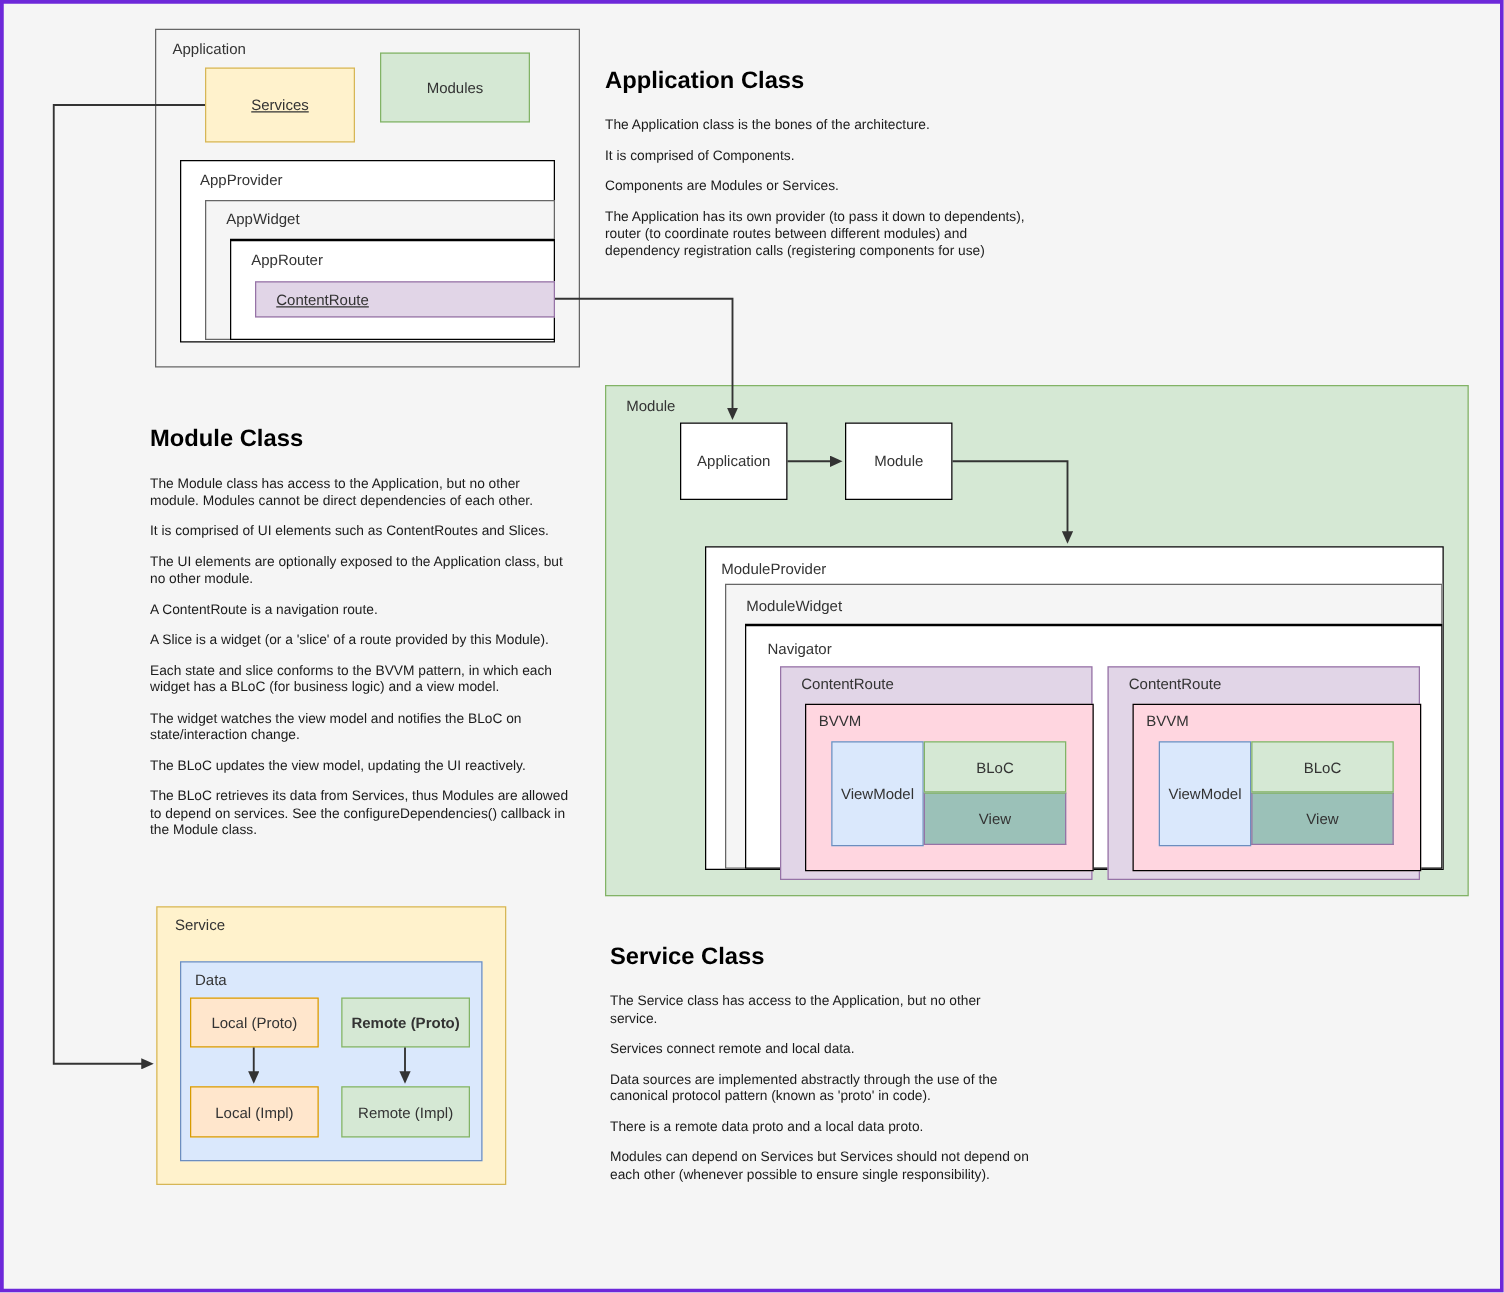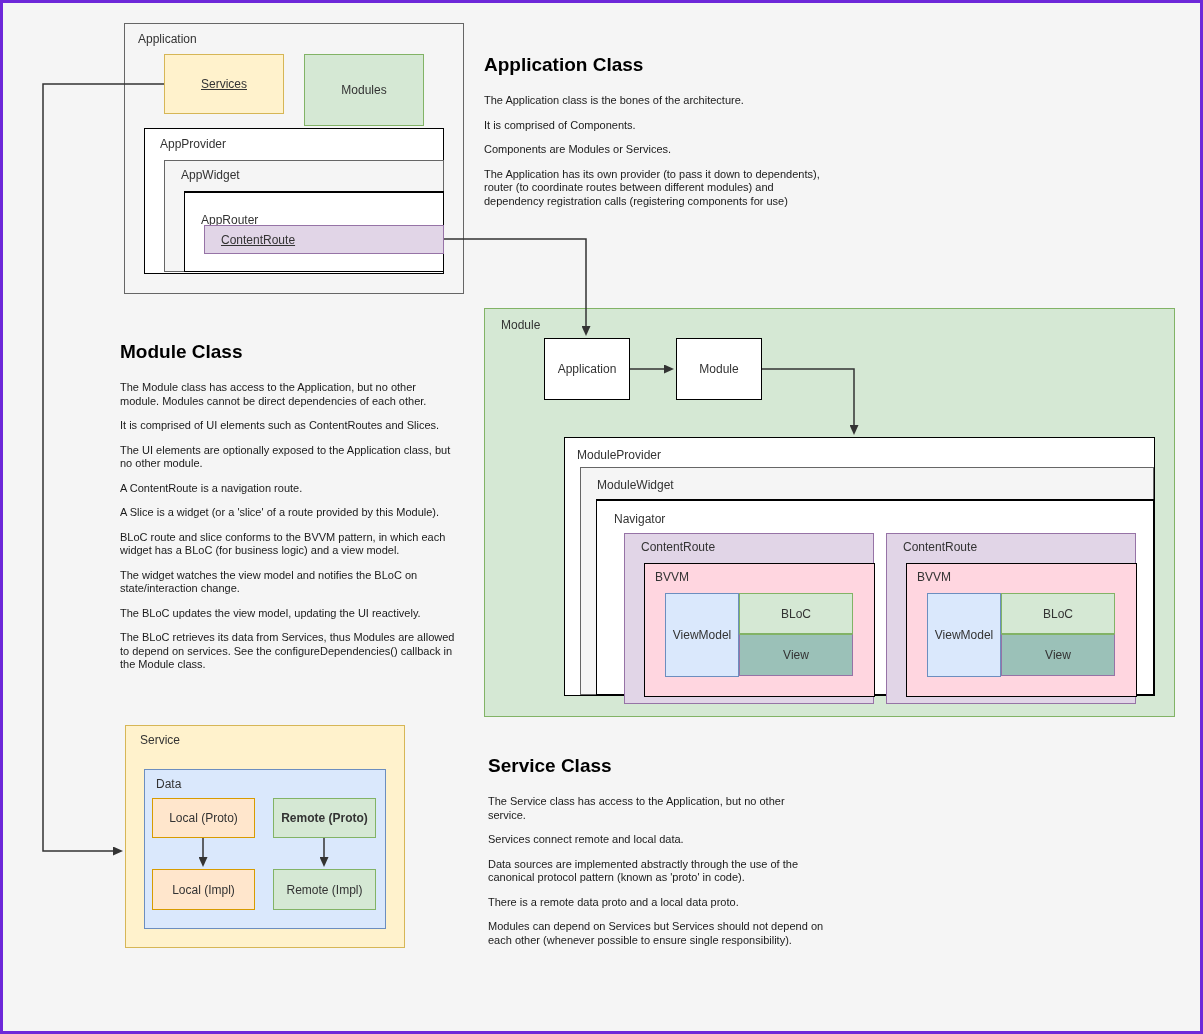--- a/index.html
+++ b/index.html
@@ -74,34 +74,34 @@
 <div id="canvas">
 
   <div class="box gray-container" style="left:121px; top:20px; width:340px; height:271px;">
     <span class="clabel" style="top:8px; left:13px;">Application</span>
   </div>
 
   <div class="box yellow-box center" style="left:161px; top:51px; width:120px; height:60px;">
     <span>Services</span>
   </div>
 
-  <div class="box green-box center" style="left:301px; top:51px; width:120px; height:72px;">
+  <div class="box green-box center" style="left:301px; top:39px; width:120px; height:56px;">
     <span>Modules</span>
   </div>
 
   <div class="box white-box" style="left:141px; top:125px; width:300px; height:146px;">
     <span class="clabel" style="top:8px; left:15px;">AppProvider</span>
   </div>
 
   <div class="box gray-box" style="left:161px; top:157px; width:280px; height:112px;">
     <span class="clabel" style="top:7px; left:16px;">AppWidget</span>
   </div>
 
   <div class="box white-box thick-top" style="left:181px; top:188px; width:260px; height:81px;">
-    <span class="clabel" style="top:20px; left:16px;text-align:center;">AppRouter</span>
+    <span class="clabel" style="top:8px; left:16px;text-align:center;">AppRouter</span>
   </div>
 
   <div class="box purple-box" style="left:201px; top:222px; width:240px; height:29px; display:flex; align-items:center; padding-left:16px;">
     <span>ContentRoute</span>
   </div>
 
   <div class="textblock" style="left:481px; top:50px; width:368px;">
     <h2>Application Class</h2>
     <p>The Application class is the bones of the architecture.</p>
     <p>It is comprised of Components.</p>
@@ -113,21 +113,21 @@
 
   <div class="textblock" style="left:117px; top:337px; width:355px;">
     <h2>Module Class</h2>
     <p>The Module class has access to the Application, but no other
 module. Modules cannot be direct dependencies of each other.</p>
     <p>It is comprised of UI elements such as ContentRoutes and Slices.</p>
     <p>The UI elements are optionally exposed to the Application class, but
 no other module.</p>
     <p>A ContentRoute is a navigation route.</p>
     <p>A Slice is a widget (or a 'slice' of a route provided by this Module).</p>
-    <p>BLoC route and slice conforms to the BVVM pattern, in which each
+    <p>Each state and slice conforms to the BVVM pattern, in which each
 widget has a BLoC (for business logic) and a view model.</p>
     <p>The widget watches the view model and notifies the BLoC on
 state/interaction change.</p>
     <p>The BLoC updates the view model, updating the UI reactively.</p>
     <p>The BLoC retrieves its data from Services, thus Modules are allowed
 to depend on services. See the configureDependencies() callback in
 the Module class.</p>
   </div>
 
   <div class="box green-box" style="left:481px; top:305px; width:691px; height:409px;">

